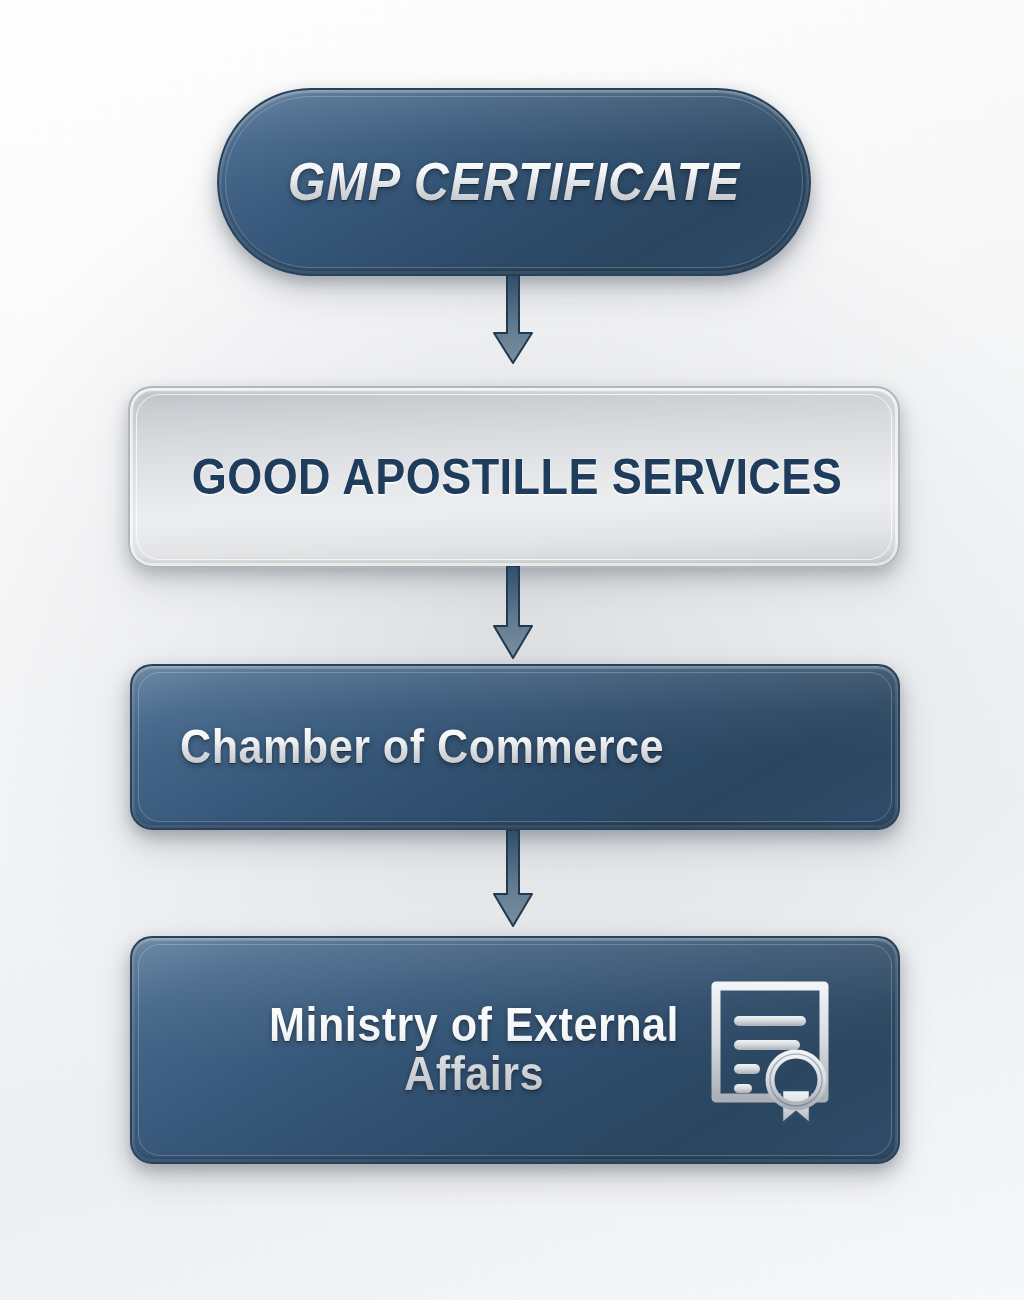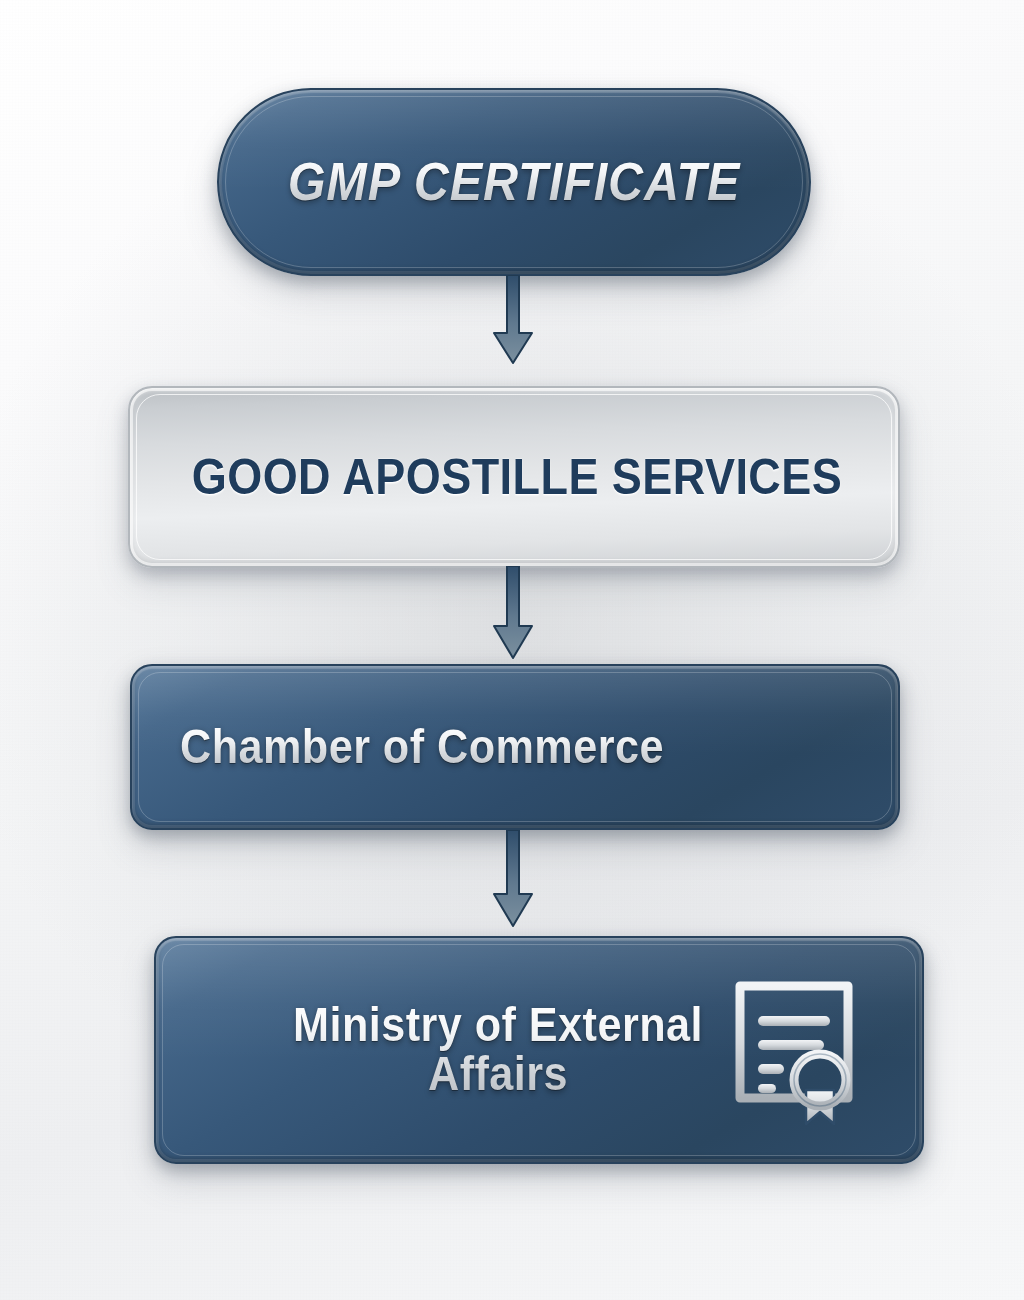--- a/index.html
+++ b/index.html
@@ -141,21 +141,20 @@
     justify-content: flex-start;
     padding-left: 48px;
   }
   #node-3 .label { text-align: left; font-size: 48px; transform-origin: left center; }
 
   #node-4 {
     left: 130px; top: 936px; width: 770px; height: 228px;
     border-radius: 22px;
     justify-content: flex-start;
     padding-left: 52px;
-    margin-left: 24px;
   }
   #node-4 .label { text-align: center; width: 580px; font-size: 48px; }
 
   
   .cert-icon {
     position: absolute;
     right: 54px;
     top: 50%;
     transform: translateY(-50%);
     width: 148px;

